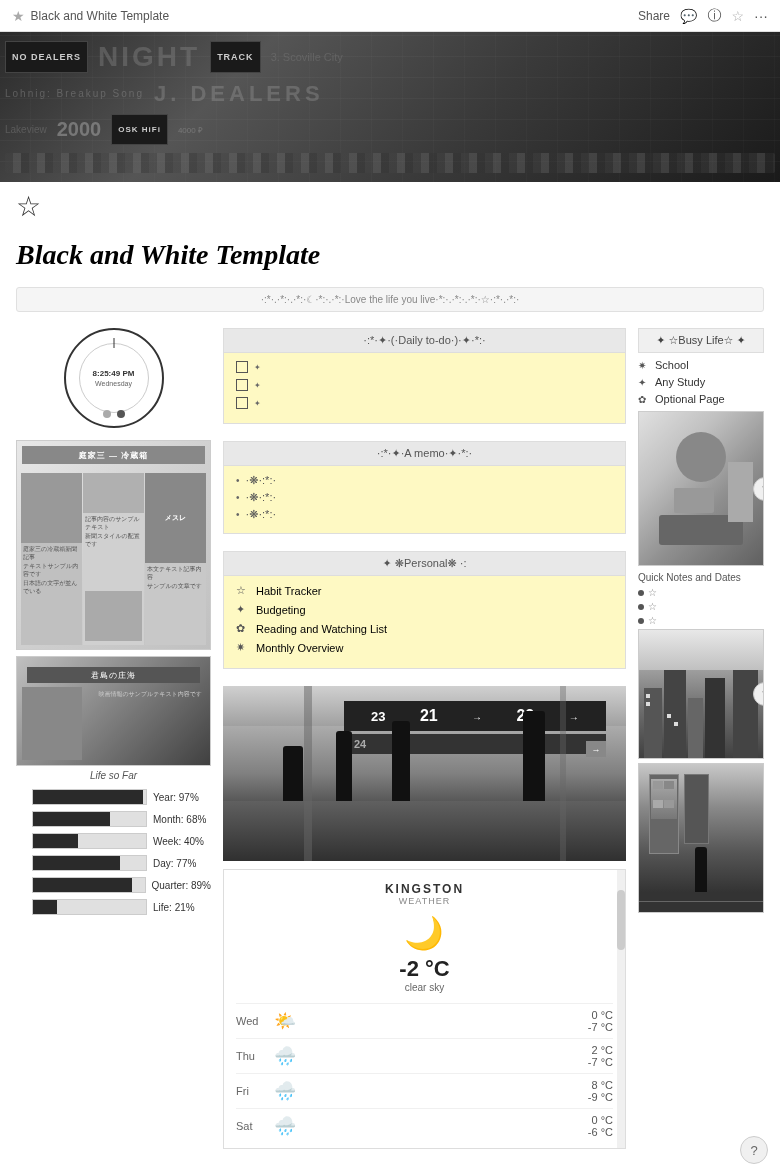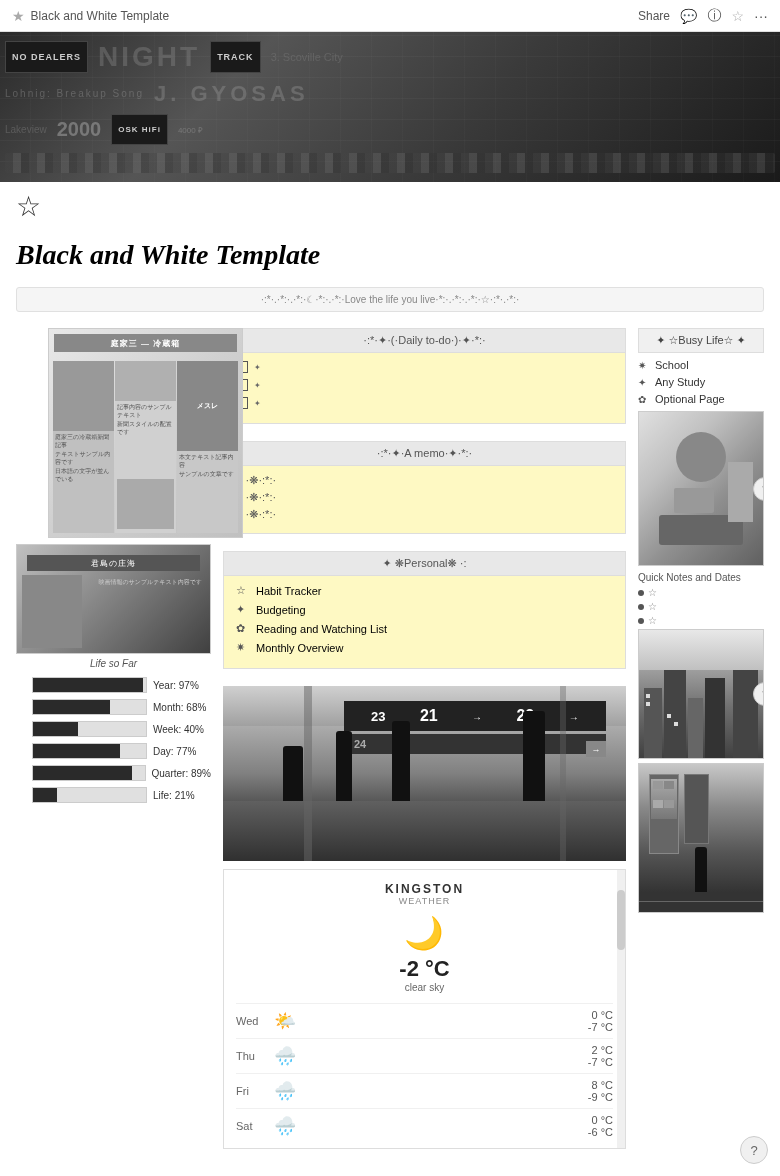--- a/index.html
+++ b/index.html
@@ -54,21 +54,21 @@
     .clock-face { width: 100px; height: 100px; border-radius: 50%; border: 2px solid #333; position: relative; display: flex; align-items: center; justify-content: center; }
     .clock-inner { width: 70px; height: 70px; border-radius: 50%; border: 1px solid #ccc; position: relative; display: flex; flex-direction: column; align-items: center; justify-content: center; }
     .clock-time { font-size: 8px; font-weight: bold; color: #333; }
     .clock-day { font-size: 7px; color: #666; margin-top: 2px; }
 
     
     .newspaper-img {
       width: 100%; height: 210px;
       background: linear-gradient(135deg, #e8e8e8 0%, #d0d0d0 50%, #c0c0c0 100%);
       border: 1px solid #ccc; margin-bottom: 6px; display: flex; align-items: center; justify-content: center;
-      overflow: hidden; position: relative; margin-left: 32px;
+      overflow: hidden; position: relative;
     }
     .newspaper-img-2 {
       width: 100%; height: 110px;
       background: linear-gradient(135deg, #d5d5d5, #b0b0b0);
       border: 1px solid #ccc; margin-bottom: 4px; display: flex; align-items: center; justify-content: center; text-align: right;
     }
     .img-caption { text-align: center; font-size: 10px; color: #555; margin-top: 4px; margin-bottom: 8px; font-style: italic; }
 
     
     .progress-section { margin-top: 8px; }
@@ -185,21 +185,21 @@
   <div class="hero-pattern"></div>
   <div class="hero-text-strips">
     <div class="hero-strip">
       <div class="hero-tag">NO DEALERS</div>
       <div class="hero-big-text">NIGHT</div>
       <div class="hero-tag">TRACK</div>
       <div style="color:#777;font-size:11px;opacity:0.5;">3. Scoville City</div>
     </div>
     <div class="hero-strip">
       <div style="color:#999;font-size:10px;opacity:0.4;letter-spacing:2px;">Lohnig: Breakup Song</div>
-      <div style="color:#aaa;font-size:22px;font-weight:bold;opacity:0.3;letter-spacing:4px;">J. GYOSAS</div>
+      <div style="color:#aaa;font-size:22px;font-weight:bold;opacity:0.3;letter-spacing:4px;">J. DEALERS</div>
     </div>
     <div class="hero-strip">
       <div style="color:#888;font-size:10px;opacity:0.4;">Lakeview</div>
       <div class="hero-number">2000</div>
       <div class="hero-tag" style="font-size:8px;">OSK HiFi</div>
       <div style="color:#aaa;font-size:8px;opacity:0.4;">4000 ₽</div>
     </div>
     <div class="hero-strip">
       <div style="width:100%;height:20px;background:repeating-linear-gradient(90deg,#444 0px,#444 8px,#666 8px,#666 16px,#333 16px,#333 24px);opacity:0.4;border-radius:2px;"></div>
     </div>
@@ -211,20 +211,34 @@
 </div>
 
 <div class="page-title">Black and White Template</div>
 
 <div class="deco-line">·:*·.·*:·.·*:·☾·*:·.·*:·Love the life you live·*:·.·*:·.·*:·☆·:*·.·*:·</div>
 
 <div class="main-content">
 
   <div class="left-col">
 
+    <div class="clock-widget">
+      <div class="clock-face">
+        <div class="clock-inner">
+          <span class="clock-time">8:25:49 PM</span>
+          <span class="clock-day">Wednesday</span>
+        </div>
+
+        <div style="position:absolute;bottom:8px;left:50%;transform:translateX(-50%);display:flex;gap:6px;">
+          <div style="width:8px;height:8px;background:#aaa;border-radius:50%;"></div>
+          <div style="width:8px;height:8px;background:#555;border-radius:50%;"></div>
+        </div>
+        <div style="position:absolute;top:8px;left:50%;transform:translateX(-50%);width:1px;height:10px;background:#333;"></div>
+      </div>
+    </div>
 
     <div class="newspaper-img">
       <div class="np-header">庭家三 — 冷蔵箱</div>
       <div style="position:absolute;top:28px;left:0;right:0;bottom:0;display:flex;gap:1px;padding:4px;">
         <div style="flex:1;background:#c0c0c0;position:relative;overflow:hidden;">
           <div style="position:absolute;top:0;left:0;right:0;height:70px;background:#999;"></div>
           <div style="position:absolute;top:72px;left:2px;right:2px;bottom:2px;font-size:6px;color:#555;line-height:1.4;overflow:hidden;">
             庭家三の冷蔵箱新聞記事<br>テキストサンプル内容です<br>日本語の文字が並んでいる
           </div>
         </div>

